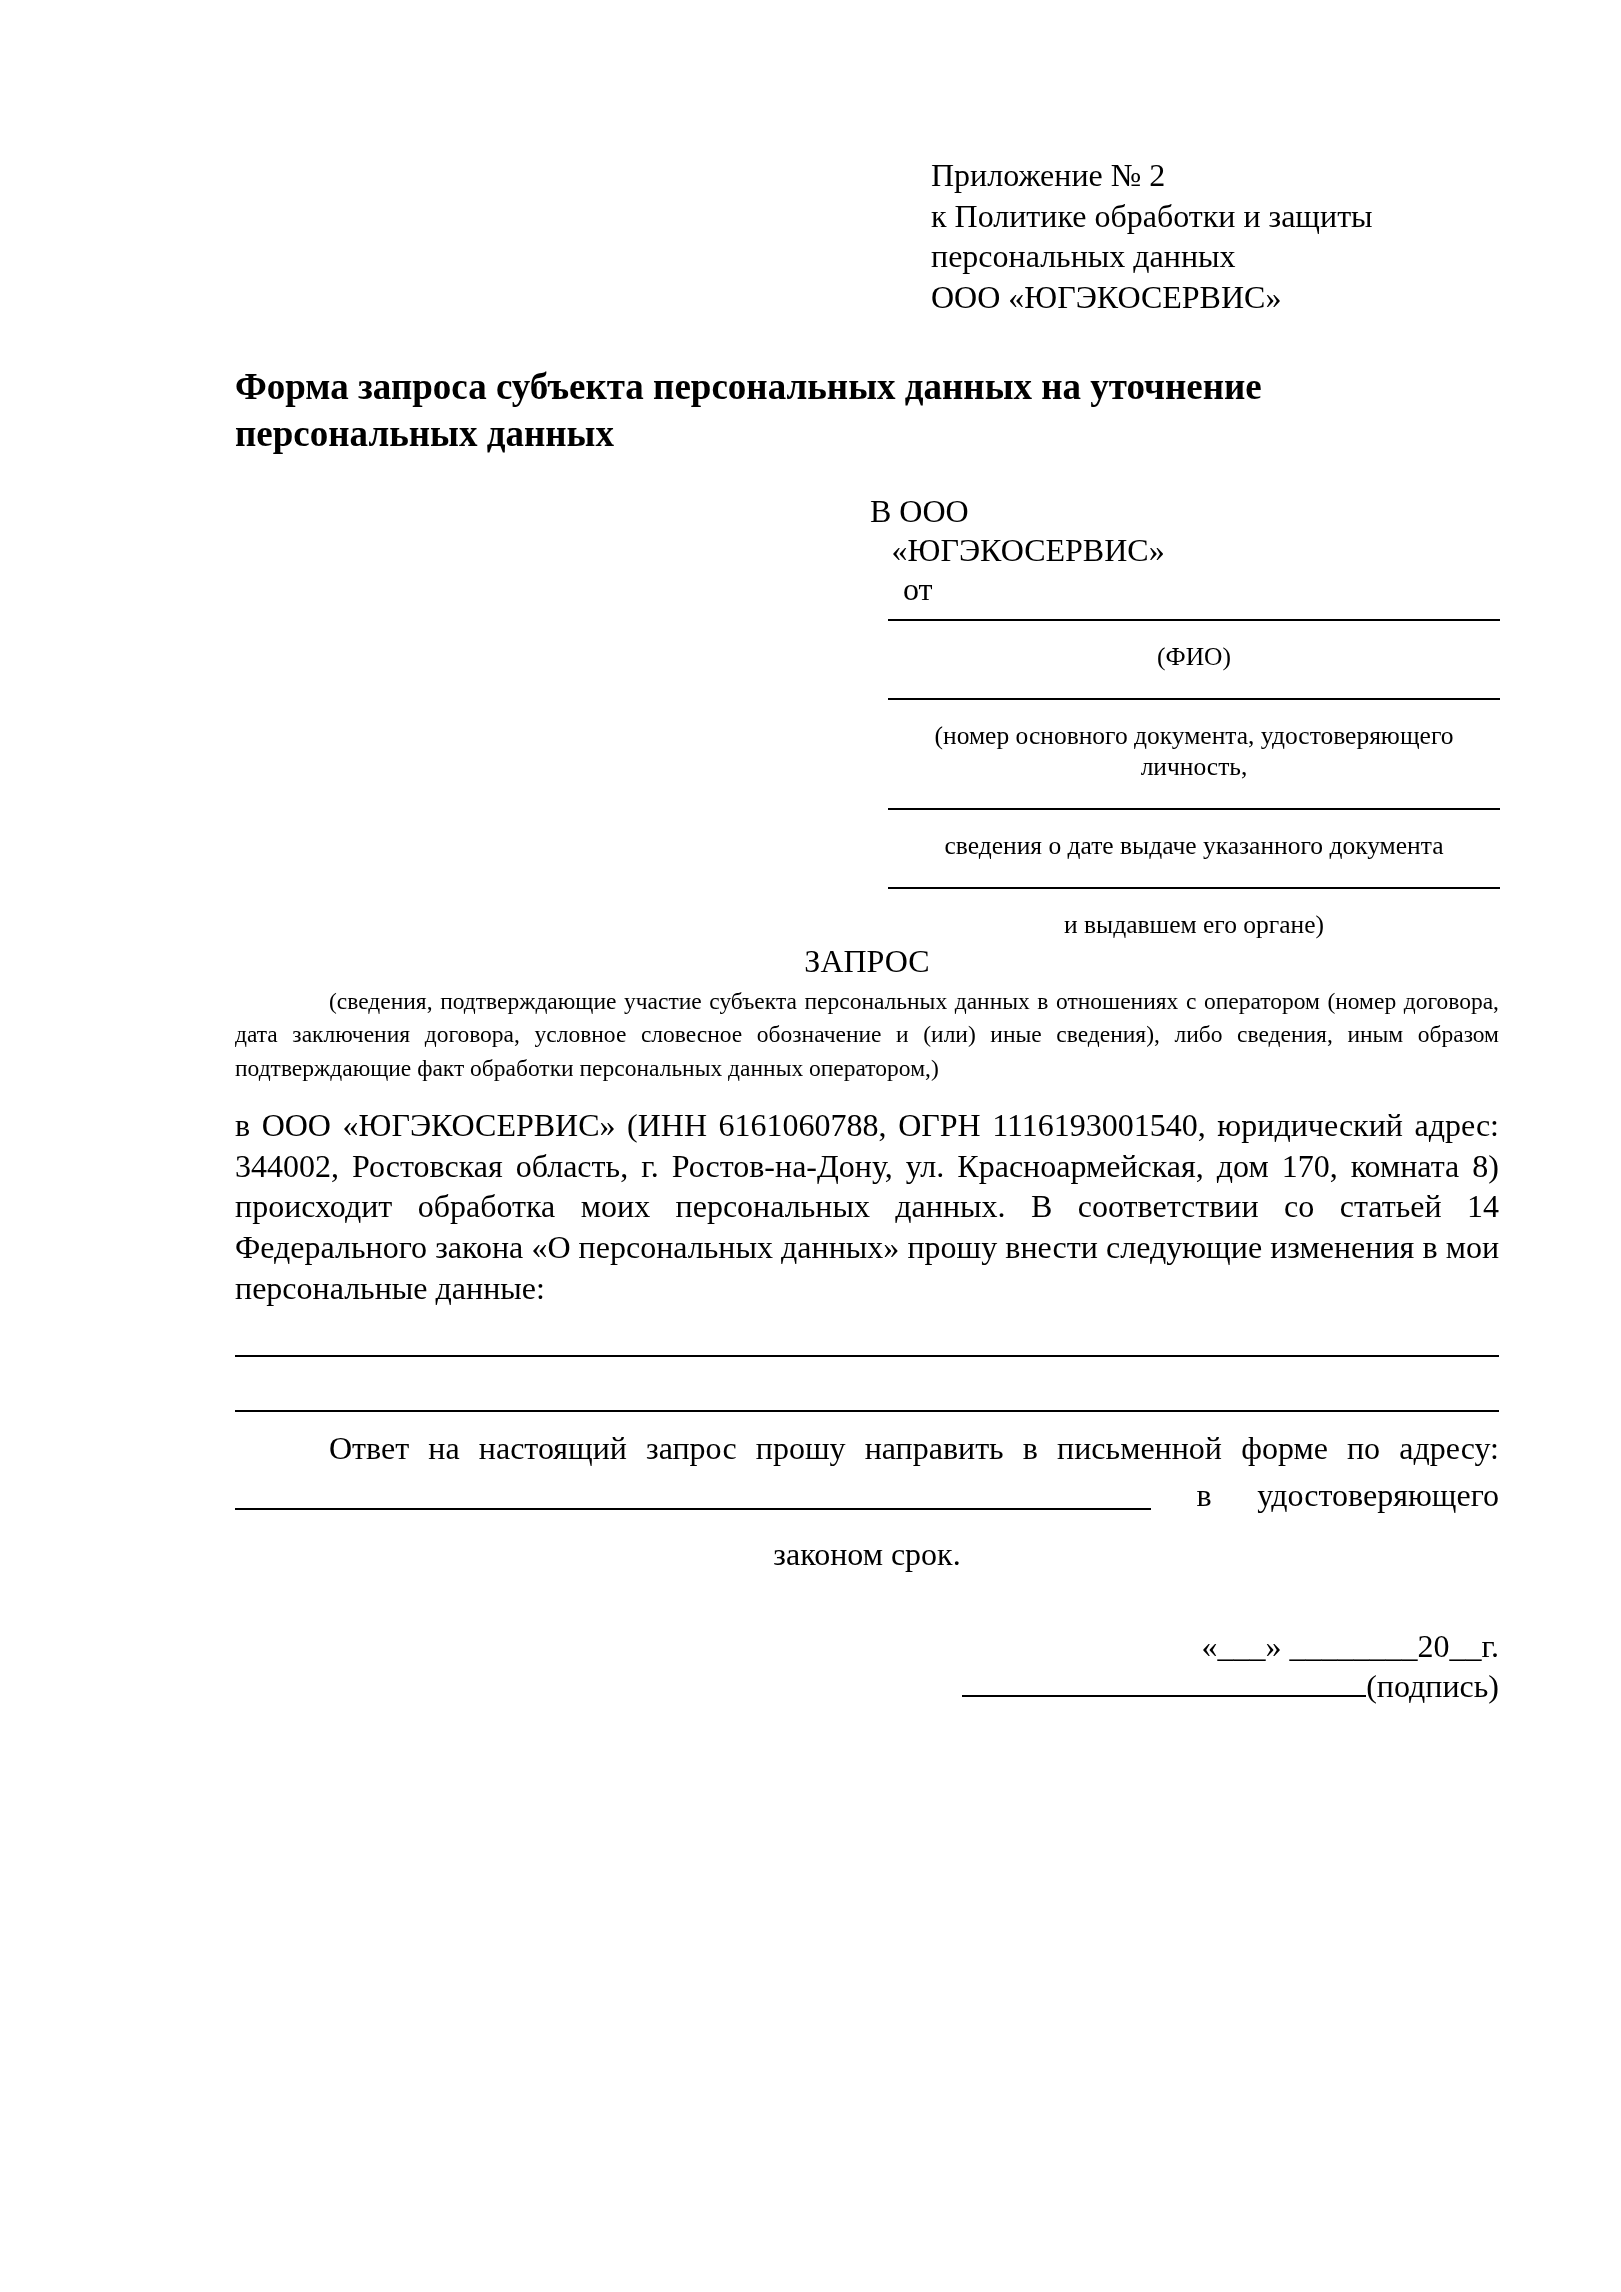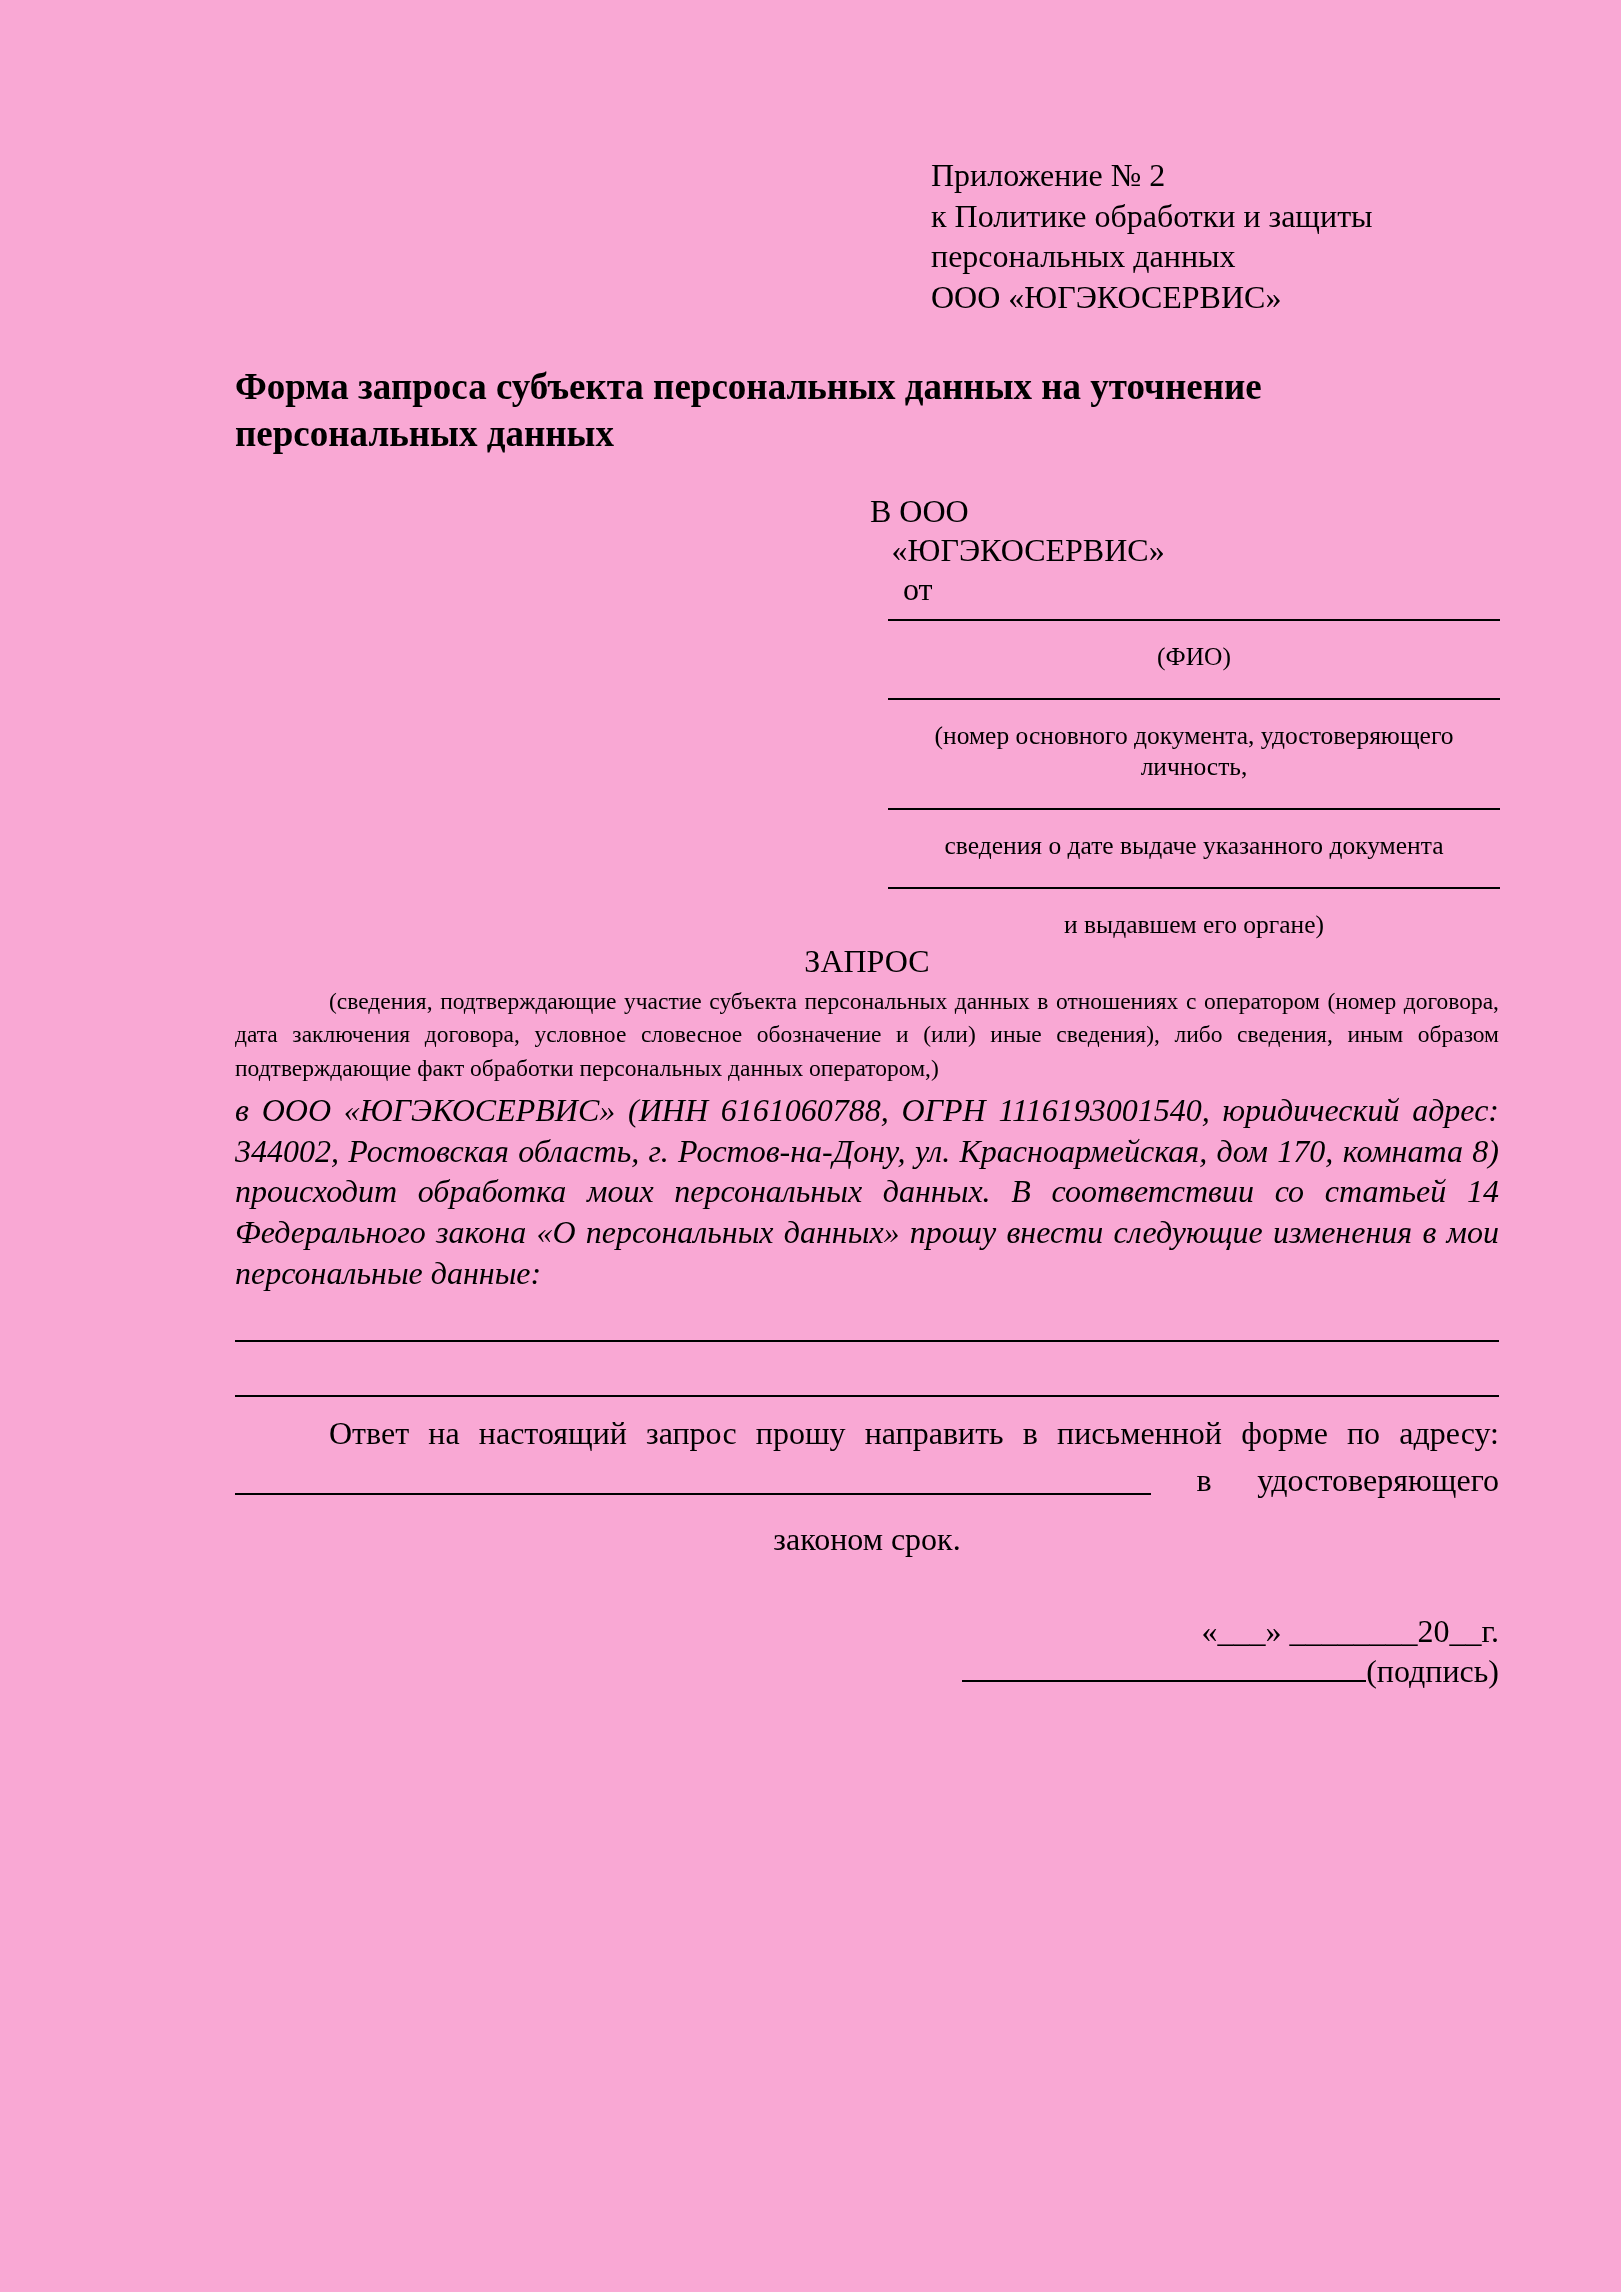--- a/index.html
+++ b/index.html
@@ -1,21 +1,21 @@
 <!DOCTYPE html>
 <html><head>
 <meta charset="utf-8">
 <style>
   * { margin:0; padding:0; box-sizing:border-box; }
   html, body { background:#808080; }
   .page {
     position:relative;
     width:1621px; height:2293px;
     margin:0 auto;
-    background:#f9a8d4;
+    background:#ffffff;
     color:#000000;
     font-family:"Liberation Serif", serif;
     font-size:32px;
     line-height:1.27;
     padding:155px 122px 0 235px;
     overflow:hidden;
   }
   
   .appendix { margin-left:696px; width:588px; }
   
@@ -47,21 +47,21 @@
   .accordance .blank { flex:1; border-bottom:2.9px solid #000; margin:0 0 4.9px 13.7px; }
   
   .note {
     font-size:23.5px;
     line-height:1.42;
     text-align:justify;
     text-indent:94px;
     margin-top:3.9px;
   }
   
-  .body-par { text-align:justify; margin-top:5px;font-style:italic; }
+  .body-par { text-align:justify; margin-top:20px; }
   
   .rule { border-bottom:2.9px solid #000; height:0; }
   .rule1 { margin-top:47px; }
   .rule2 { margin-top:53px; }
   
   .answer1 {
     text-align:justify;
     text-align-last:justify;
     text-indent:94px;
     margin-top:15.7px;

